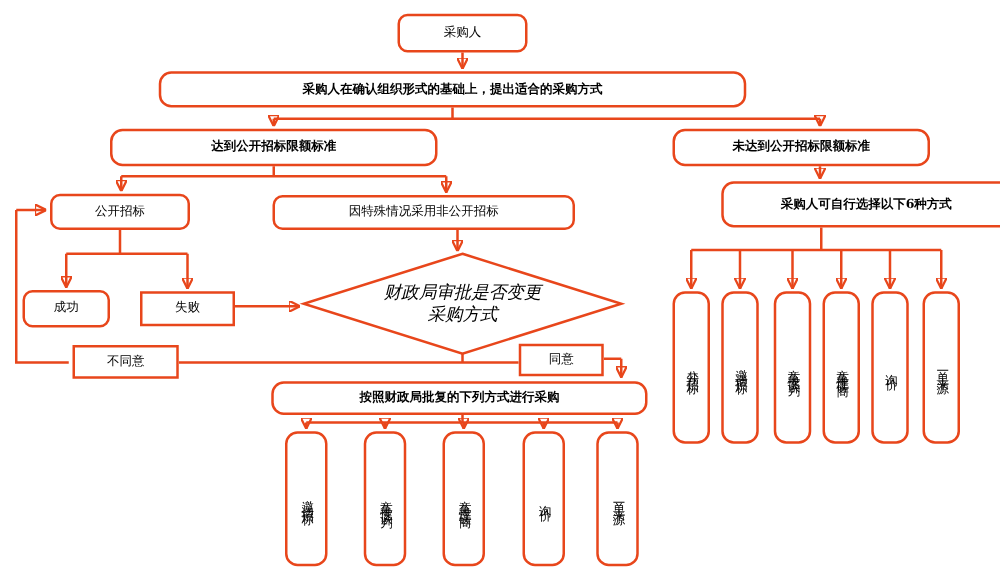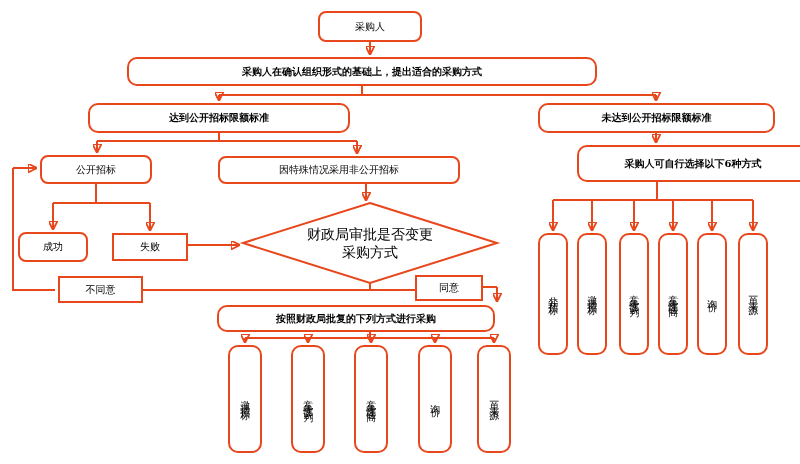--- a/index.html
+++ b/index.html
@@ -86,39 +86,39 @@
     <path d="M673,200 V231" marker-end="url(#arr)"></path>
     <path d="M712,200 V231" marker-end="url(#arr)"></path>
     <path d="M753,200 V231" marker-end="url(#arr)"></path>
   </svg>
 
   <div class="node round-sm" style="left:318px; top:11px; width:104px; height:31px;">采购人</div>
 
   <div class="node round" style="left:127px; top:57px; width:470px; height:29px;">采购人在确认组织形式的基础上，提出适合的采购方式</div>
 
   <div class="node round" style="left:88px; top:103px; width:262px; height:30px;">达到公开招标限额标准</div>
-  <div class="node round" style="left:538px; top:103px; width:237px; height:30px;">未达到公开招标限额标准</div>
+  <div class="node round" style="left:538px; top:103px; width:206px; height:30px;">未达到公开招标限额标准</div>
 
   <div class="node round" style="left:541px; top:145px; width:232px; height:37px;margin-left:36px;">采购人可自行选择以下6种方式</div>
 
   <div class="node round-sm" style="left:40px; top:155px; width:112px; height:29px;">公开招标</div>
   <div class="node round-sm" style="left:218px; top:156px; width:242px; height:28px;">因特殊情况采用非公开招标</div>
 
   <div class="node round-sm" style="left:18px; top:232px; width:70px; height:30px;">成功</div>
   <div class="node sharp" style="left:112px; top:233px; width:76px; height:28px;font-family:Liberation Serif, serif;">失败</div>
 
-  <div class="diamond-label" style="left:270px; top:225px; width:200px;">
+  <div class="diamond-label" style="left:270px; top:225px; width:200px;font-style:italic;">
     <div>财政局审批是否变更</div>
     <div>采购方式</div>
   </div>
 
   <div class="node sharp" style="left:58px; top:276px; width:85px; height:27px;">不同意</div>
   <div class="node sharp" style="left:415px; top:275px; width:68px; height:26px;">同意</div>
 
-  <div class="node round" style="left:217px; top:305px; width:278px; height:27px;">按照财政局批复的下列方式进行采购</div>
+  <div class="node round" style="left:217px; top:305px; width:301px; height:27px;">按照财政局批复的下列方式进行采购</div>
 
   <div class="node vbox" style="left:228px; top:345px; width:34px; height:108px;">邀请招标</div>
   <div class="node vbox" style="left:291px; top:345px; width:34px; height:108px;">竞争性谈判</div>
   <div class="node vbox" style="left:354px; top:345px; width:34px; height:108px;">竞争性磋商</div>
   <div class="node vbox" style="left:418px; top:345px; width:34px; height:108px;">询价</div>
   <div class="node vbox" style="left:477px; top:345px; width:34px; height:108px;">单一来源</div>
 
   <div class="node vbox" style="left:538px; top:233px; width:30px; height:122px;">公开招标</div>
   <div class="node vbox" style="left:577px; top:233px; width:30px; height:122px;">邀请招标</div>
   <div class="node vbox" style="left:619px; top:233px; width:30px; height:122px;">竞争性谈判</div>

